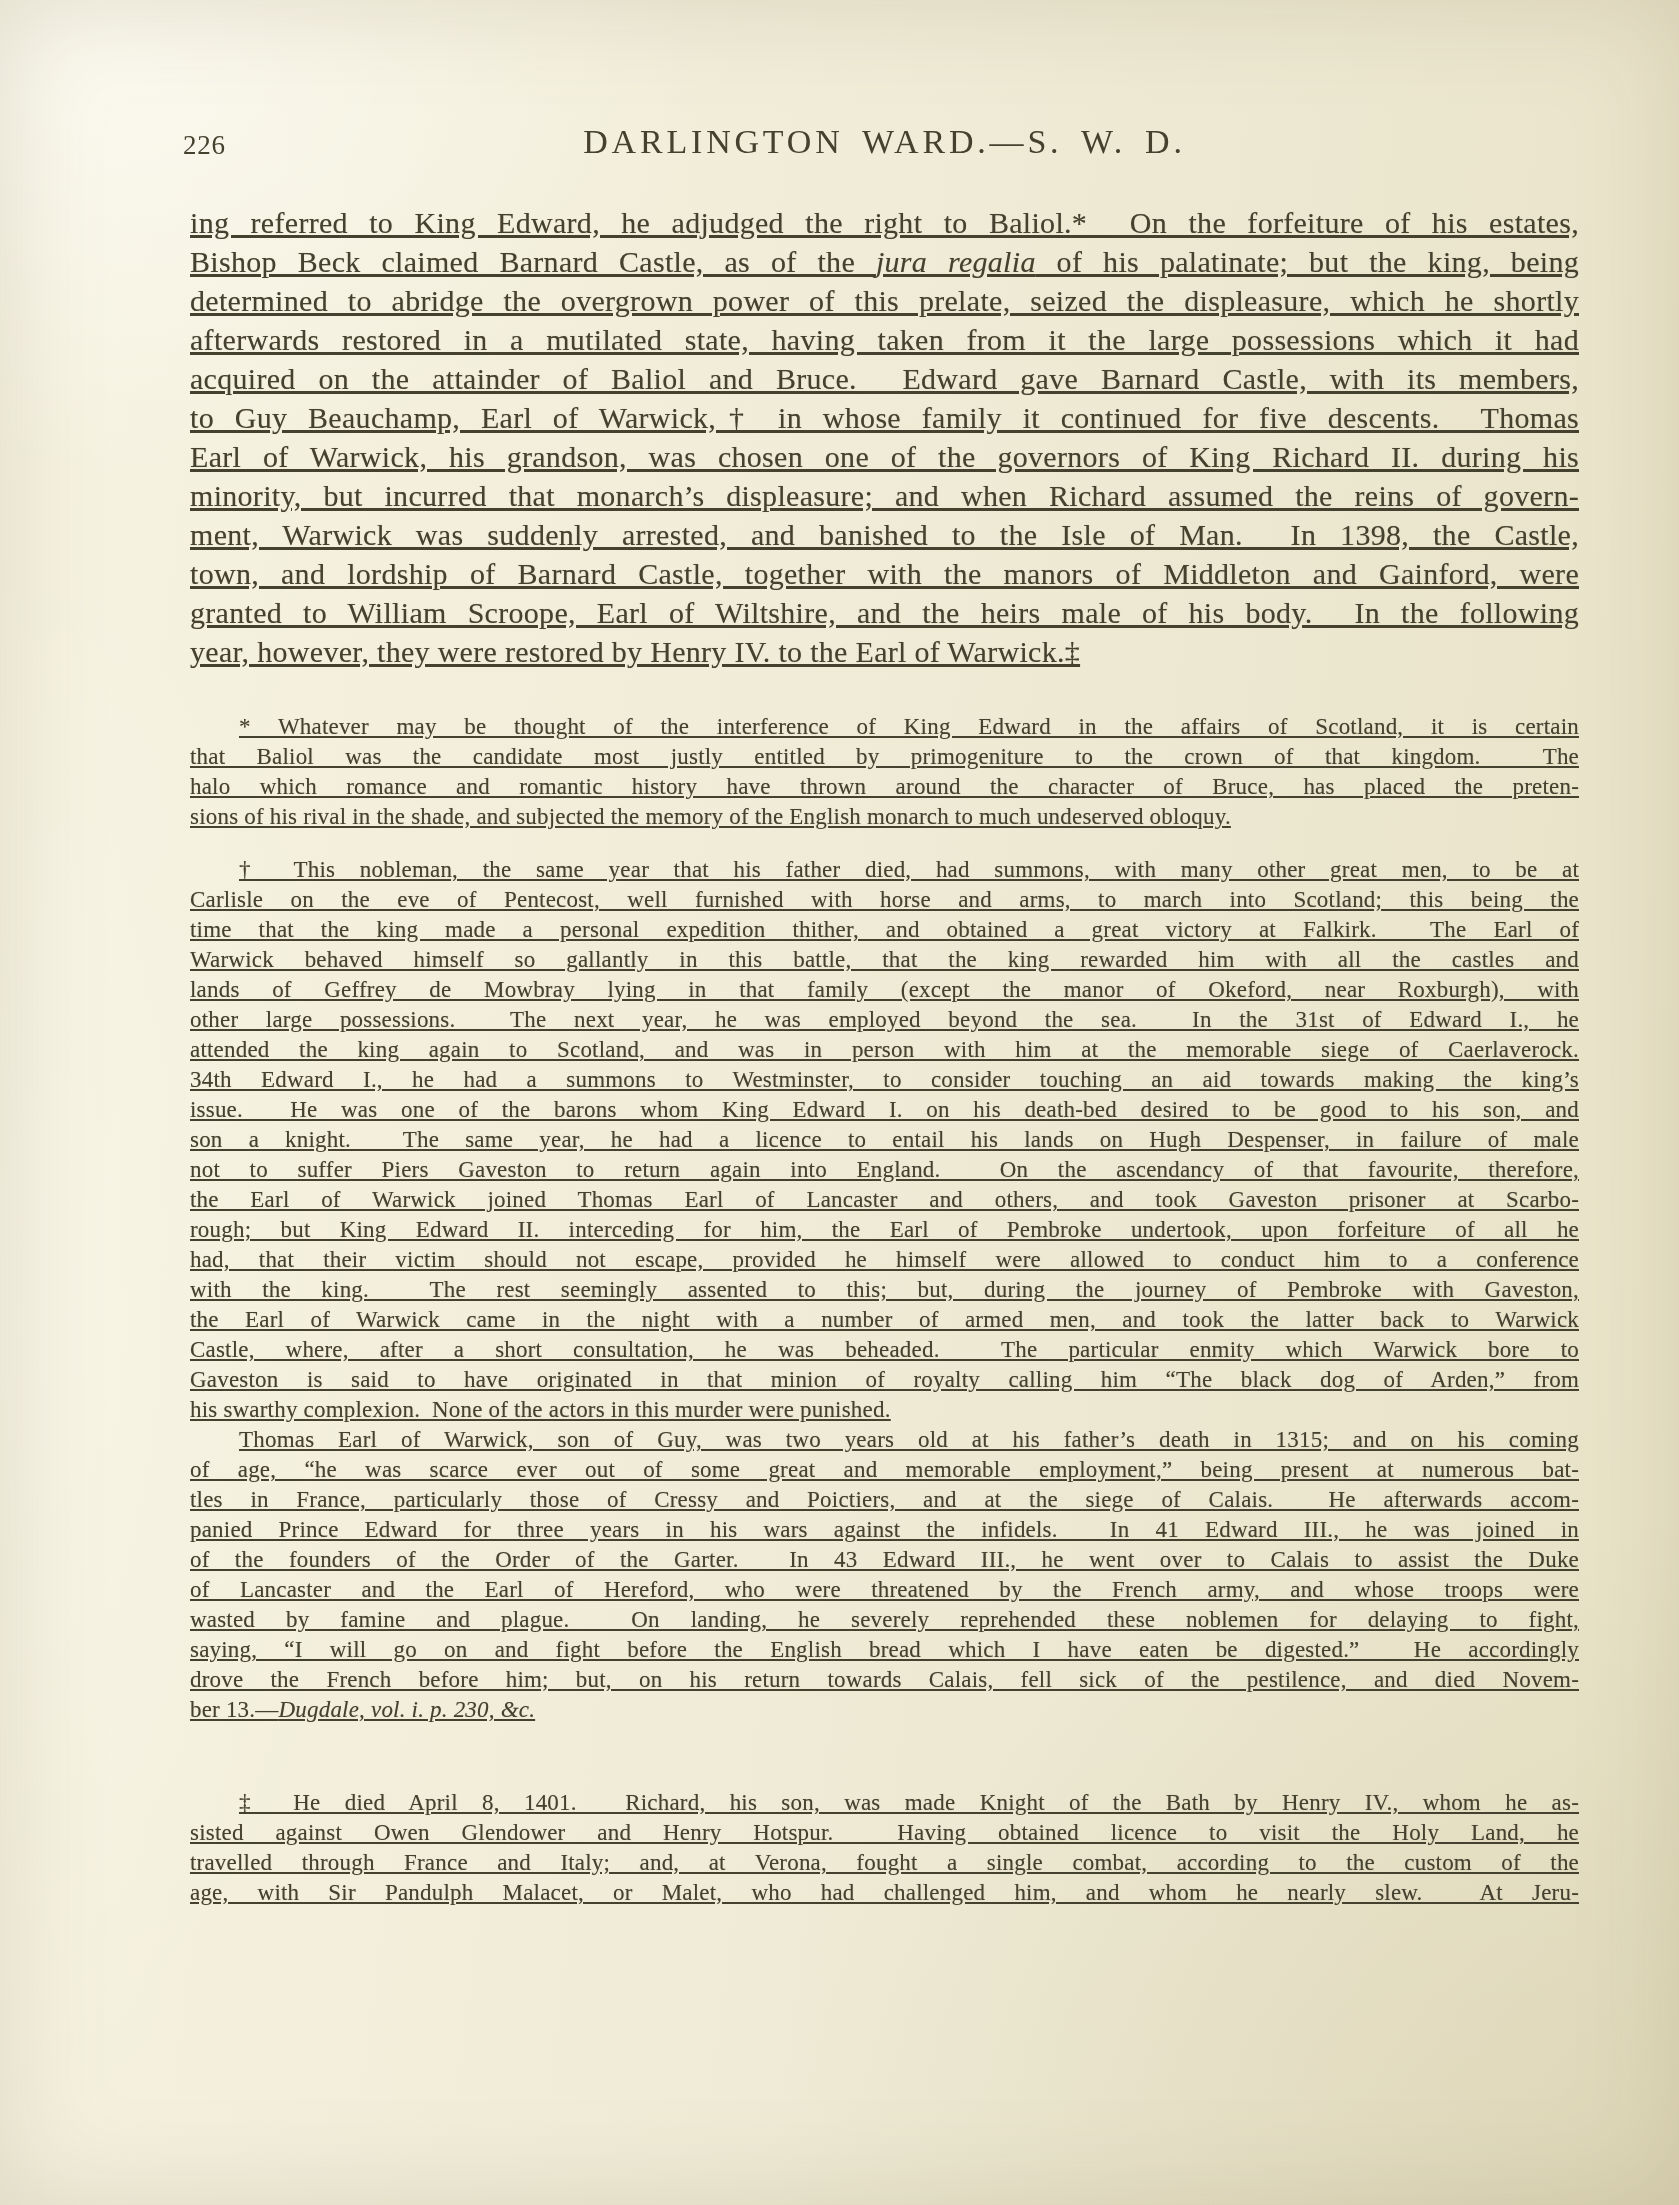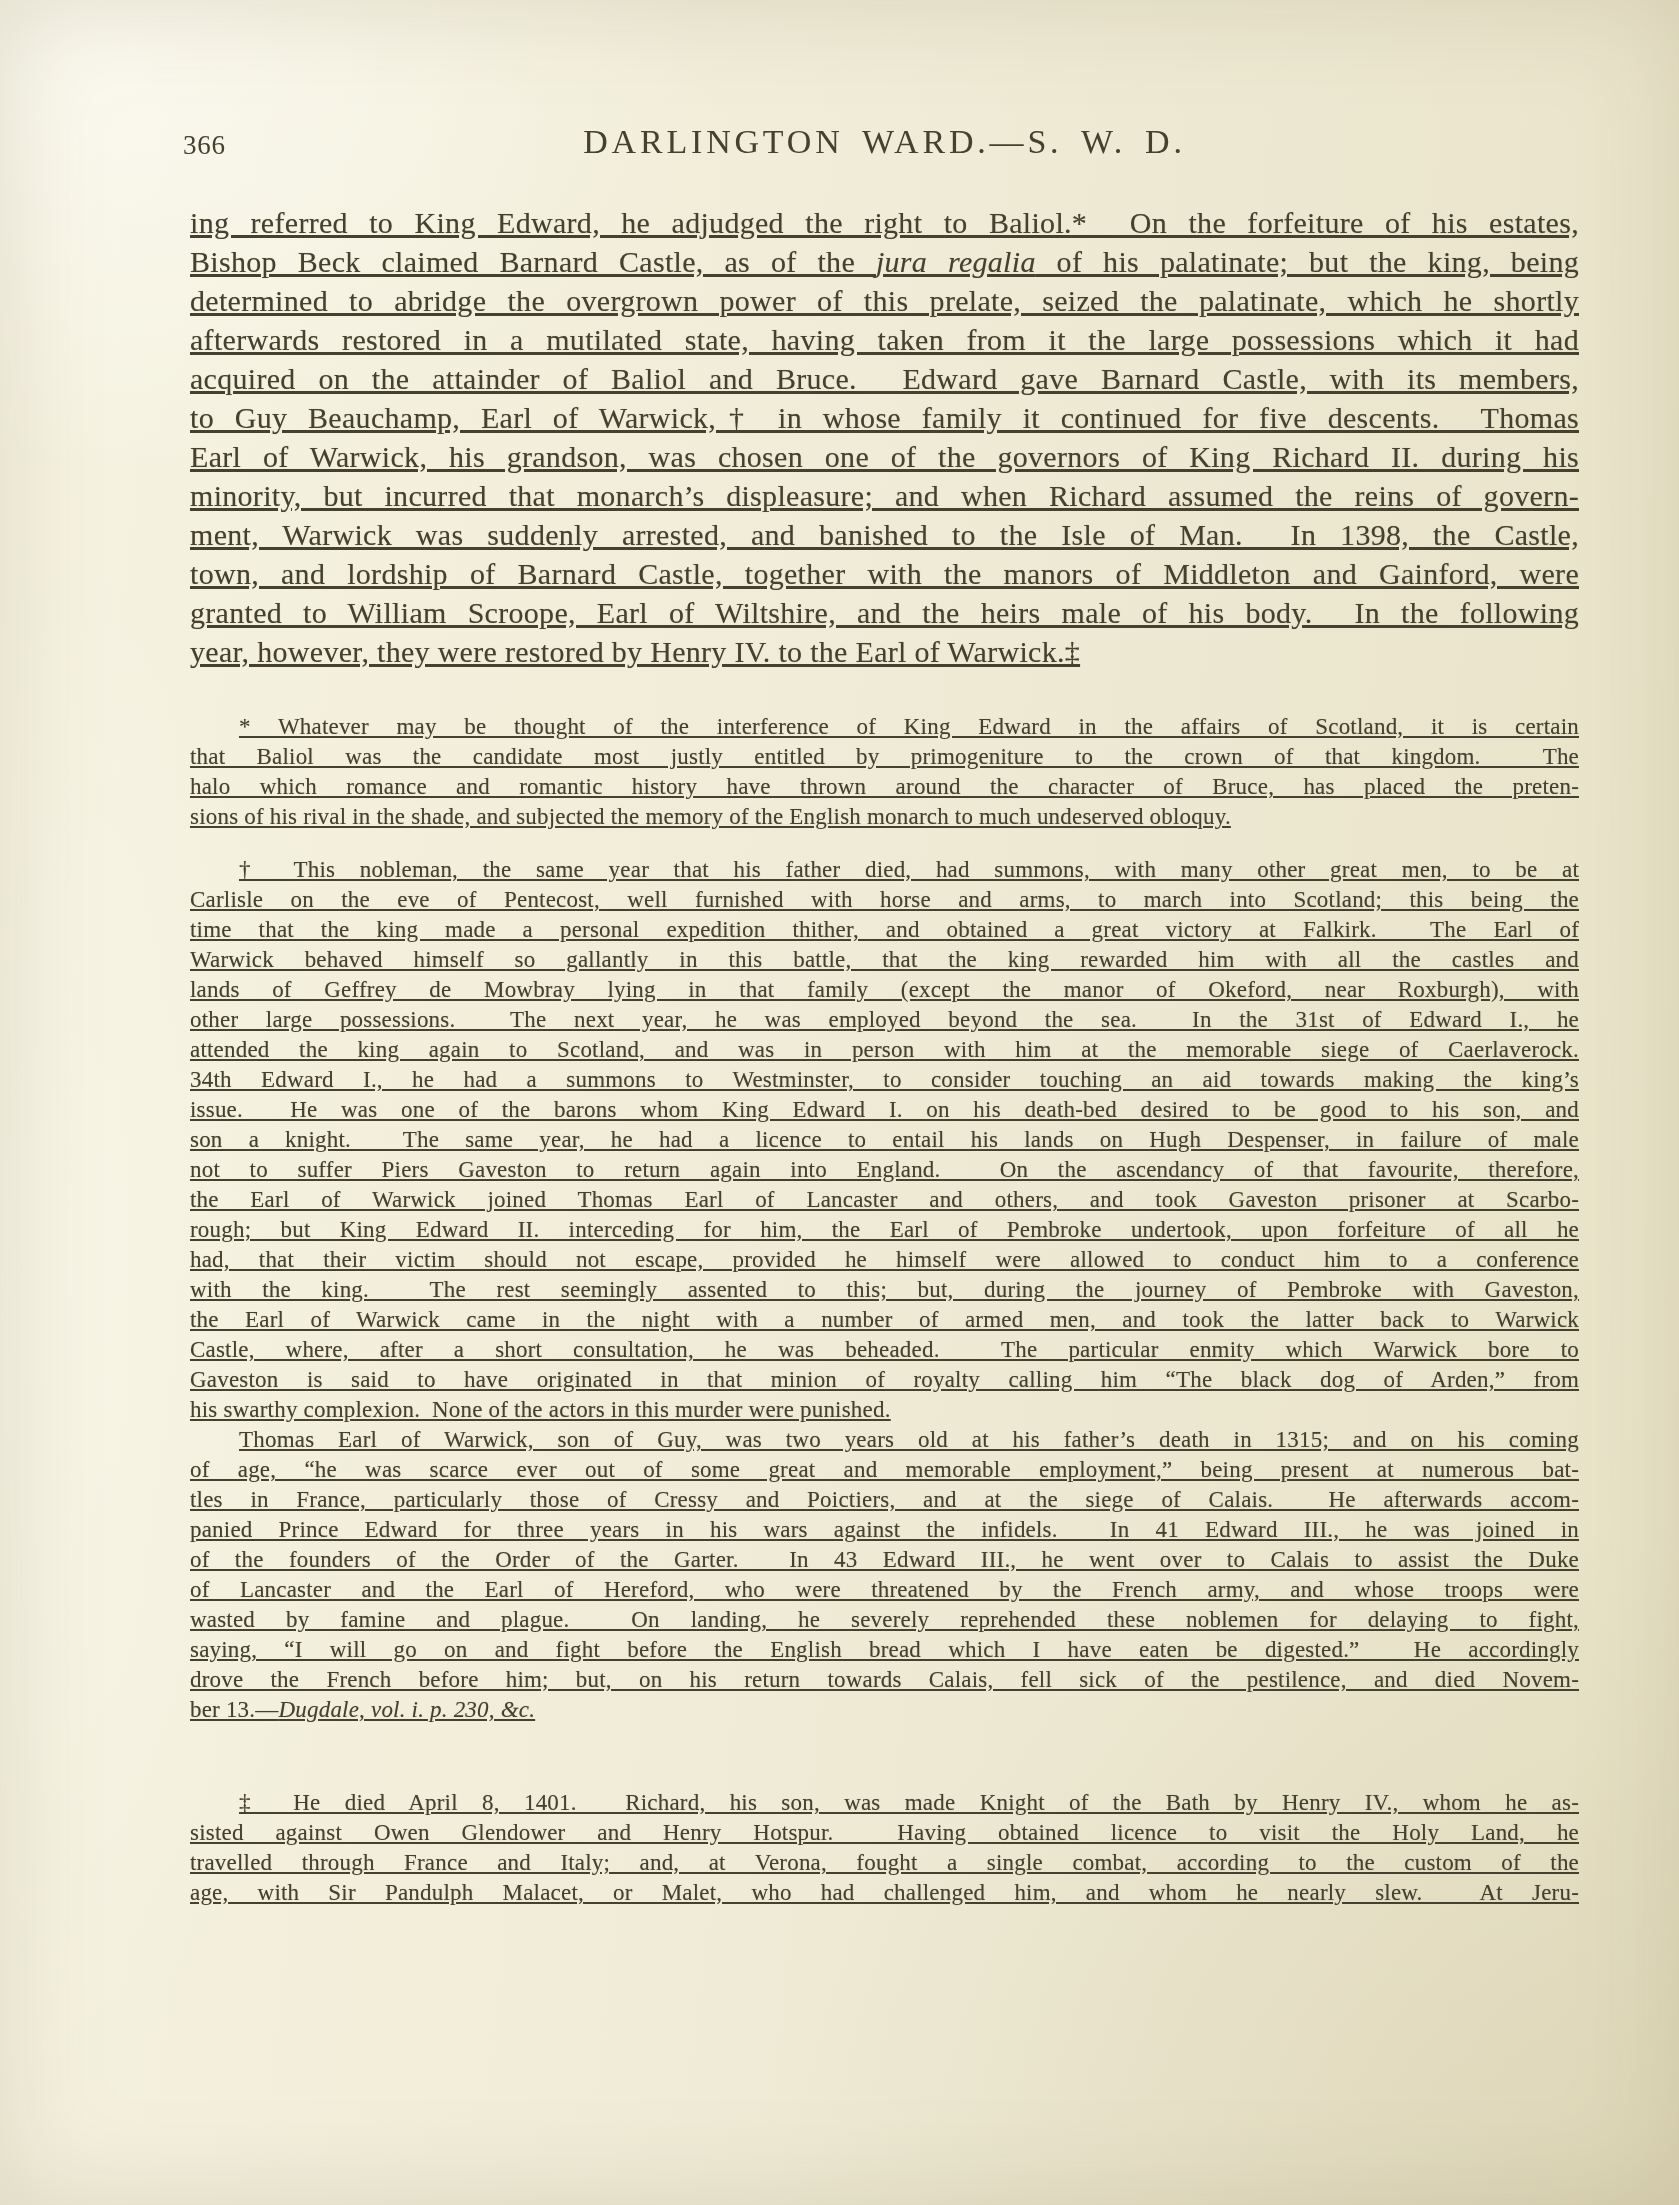--- a/index.html
+++ b/index.html
@@ -67,28 +67,28 @@
     text-align-last: justify;
     text-shadow: 0 0 0.8px rgba(64,58,40,0.35);
   }
   .line.lastline { text-align-last: left; }
   .line.indent { padding-left: 49px; }
 </style>
 </head>
 <body>
 
 <div class="page">
-  <div class="page-number">366</div>
+  <div class="page-number">226</div>
   <div class="running-header">DARLINGTON WARD.—S. W. D.</div>
 
   <div class="textblock main-text">
       <div class="paragraph">
         <div class="line">ing referred to King Edward, he adjudged the right to Baliol.*&nbsp; On the forfeiture of his estates,</div>
         <div class="line">Bishop Beck claimed Barnard Castle, as of the <i>jura regalia</i> of his palatinate; but the king, being</div>
-        <div class="line">determined to abridge the overgrown power of this prelate, seized the palatinate, which he shortly</div>
+        <div class="line">determined to abridge the overgrown power of this prelate, seized the displeasure, which he shortly</div>
         <div class="line">afterwards restored in a mutilated state, having taken from it the large possessions which it had</div>
         <div class="line">acquired on the attainder of Baliol and Bruce.&nbsp; Edward gave Barnard Castle, with its members,</div>
         <div class="line">to Guy Beauchamp, Earl of Warwick,† in whose family it continued for five descents.&nbsp; Thomas</div>
         <div class="line">Earl of Warwick, his grandson, was chosen one of the governors of King Richard II. during his</div>
         <div class="line">minority, but incurred that monarch’s displeasure; and when Richard assumed the reins of govern-</div>
         <div class="line">ment, Warwick was suddenly arrested, and banished to the Isle of Man.&nbsp; In 1398, the Castle,</div>
         <div class="line">town, and lordship of Barnard Castle, together with the manors of Middleton and Gainford, were</div>
         <div class="line">granted to William Scroope, Earl of Wiltshire, and the heirs male of his body.&nbsp; In the following</div>
         <div class="line lastline">year, however, they were restored by Henry IV. to the Earl of Warwick.‡</div>
       </div>

